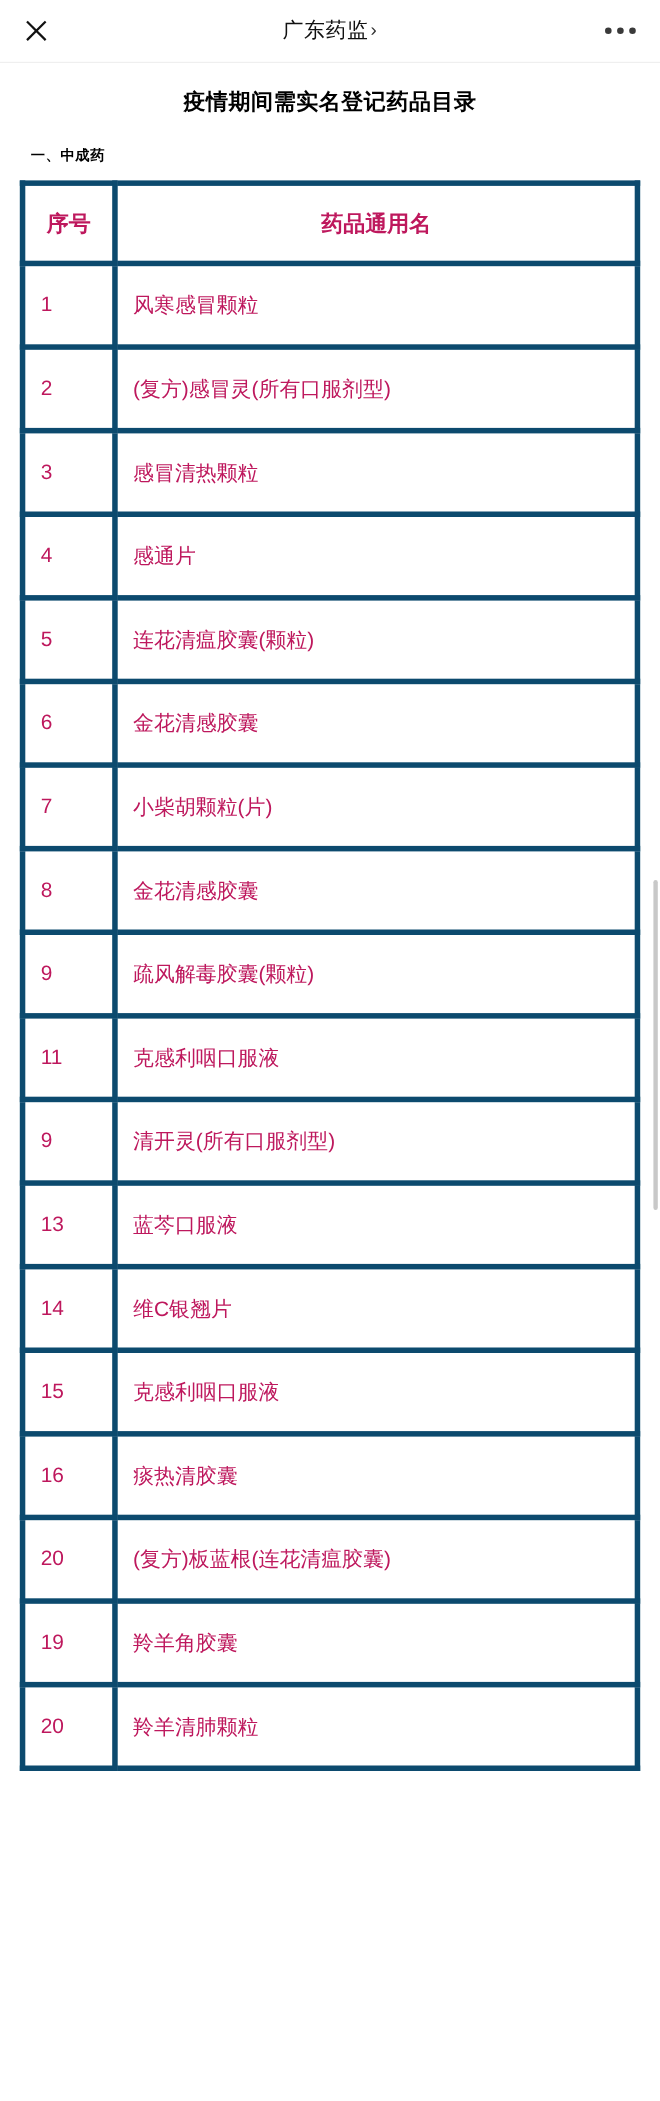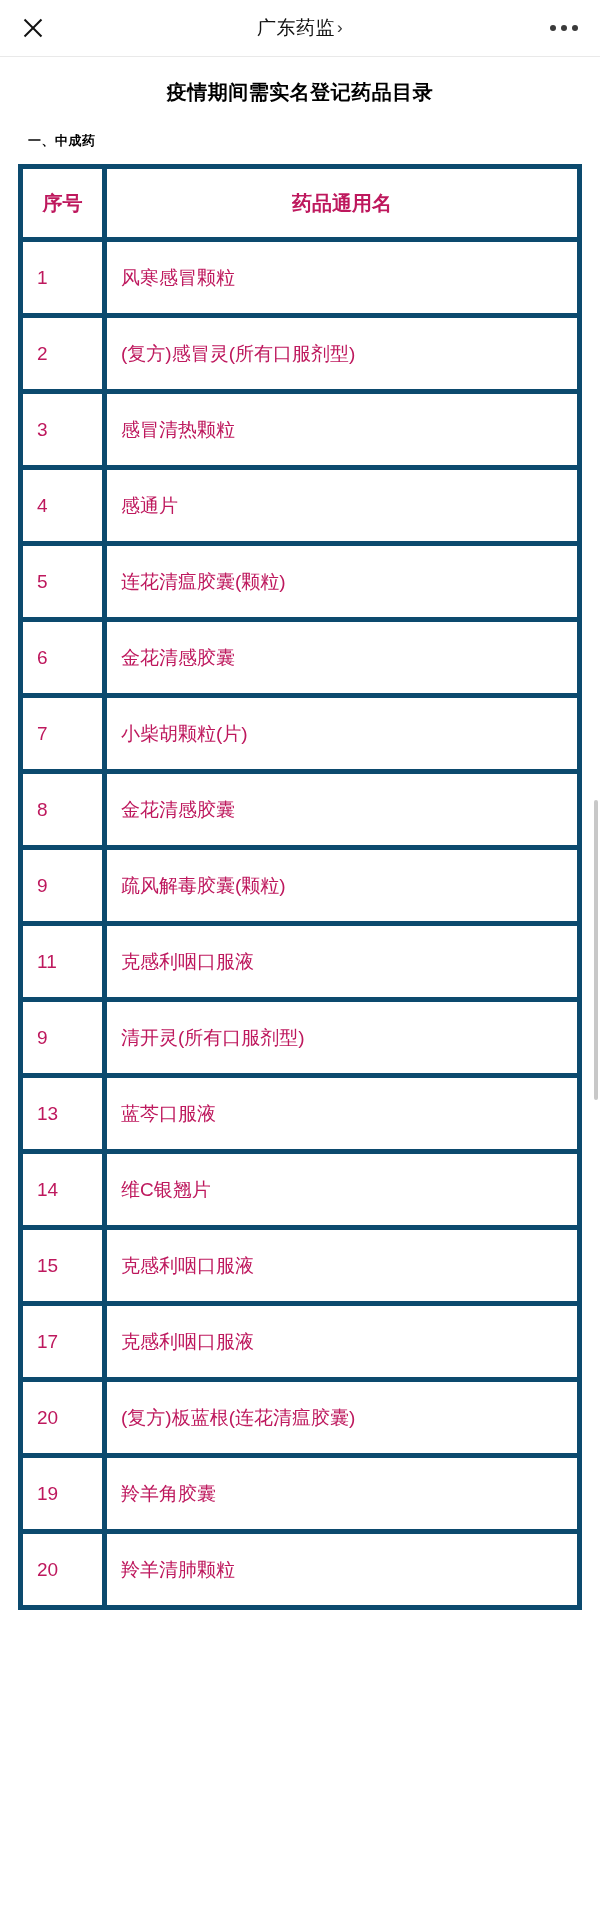--- a/index.html
+++ b/index.html
@@ -231,22 +231,22 @@
         </tr>
         <tr>
           <td class="cell-index">14</td>
           <td class="cell-name">维C银翘片</td>
         </tr>
         <tr>
           <td class="cell-index">15</td>
           <td class="cell-name">克感利咽口服液</td>
         </tr>
         <tr>
-          <td class="cell-index">17</td>
-          <td class="cell-name">克感利咽口服液</td>
+          <td class="cell-index">16</td>
+          <td class="cell-name">痰热清胶囊</td>
         </tr>
         <tr>
           <td class="cell-index">20</td>
           <td class="cell-name">(复方)板蓝根(连花清瘟胶囊)</td>
         </tr>
         <tr>
           <td class="cell-index">19</td>
           <td class="cell-name">羚羊角胶囊</td>
         </tr>
         <tr>

